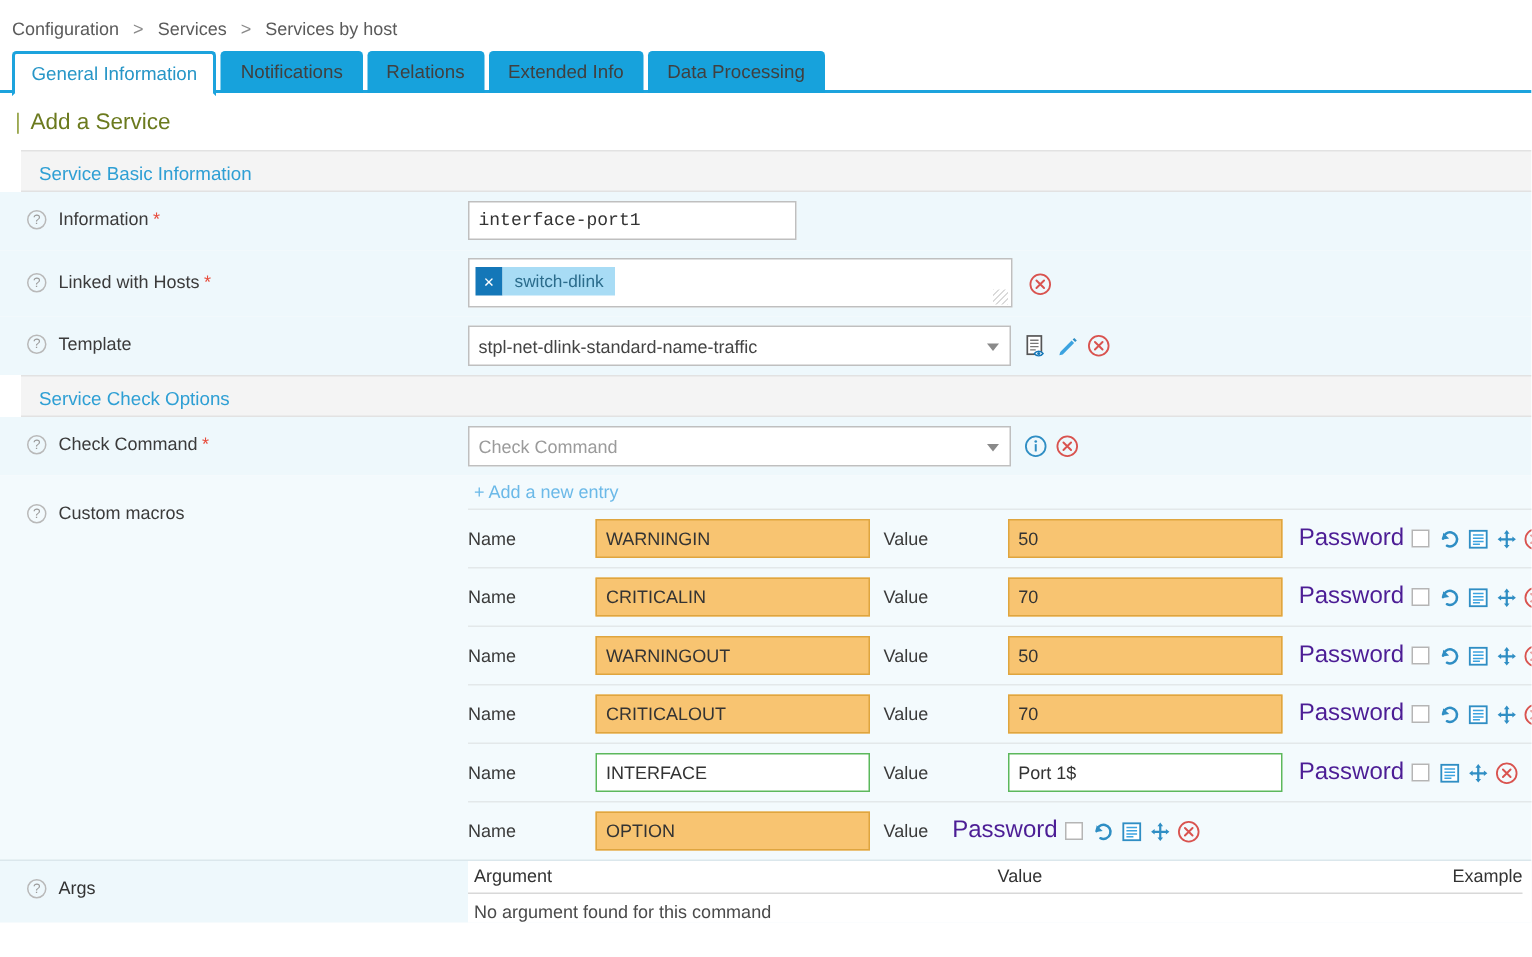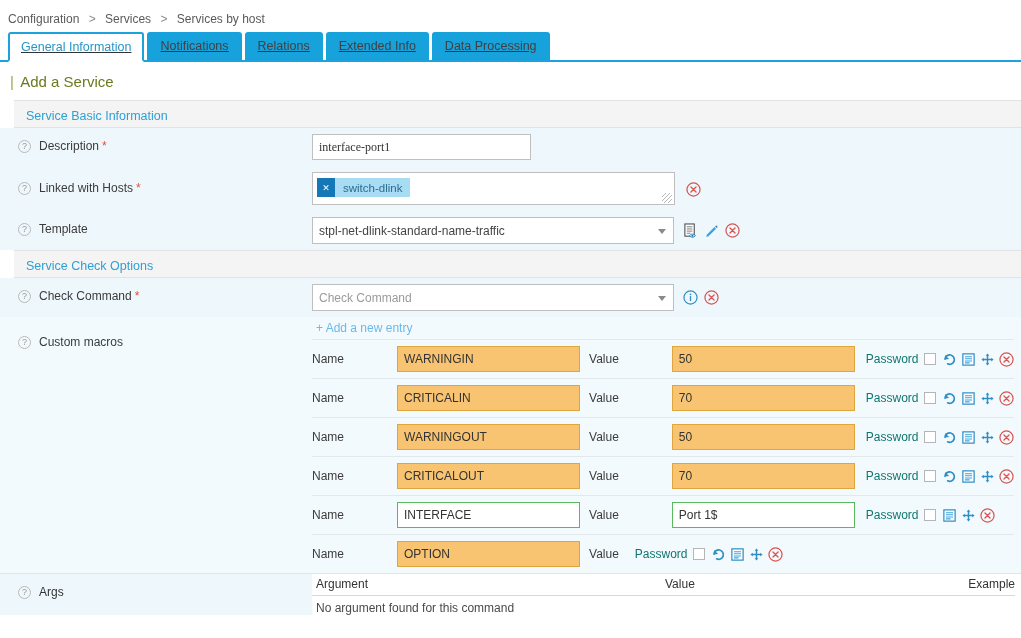--- a/index.html
+++ b/index.html
@@ -22,22 +22,22 @@
   }
   .breadcrumb span { color:#5a5a5a; }
   .breadcrumb .sep { margin: 0 6px; color:#8a8a8a; }
 
   
   .tabbar {
     position: relative;
     height: 30px;
     margin-left: 8px;
     display: flex;
+    align-items: flex-end;
     gap: 3px;
-    text-decoration: underline;
   }
   .tabbar::after {
     content:"";
     position:absolute; left:-8px; right:0; bottom:0;
     height:2px; background:#1CA3DD;
   }
   .tab {
     position: relative;
     z-index: 2;
     height: 28px;
@@ -107,21 +107,21 @@
     font-size:9px;
     line-height:11px;
     text-align:center;
     margin-top:1px;
     flex:0 0 13px;
   }
   .req { color:#e74c3c; margin-left:3px; }
 
   
   input.txt {
-    font-family:Liberation Serif, serif;
+    font-family:Liberation Mono, monospace;
     font-size:12px;
     color:#333;
     height:26px;
     padding:2px 6px;
     border:1px solid #bfbfbf;
     background:#fff;
     outline:none;
   }
   .desc-input { width: 219px; }
 
@@ -232,21 +232,21 @@
     height:26px;
     padding:2px 6px;
     outline:none;
     color:#333;
     margin-left:48px;
   }
   .minp.tpl { background:#f8c471; border:1px solid #dfa53f; }
   .minp.cmd { background:#ffffff; border:1px solid #5cb85c; }
   .mname { width:183px; }
   .mvalue { width:183px; }
-  .pwd-lbl { font-size:12px; color:#0f766e; margin-left:11px; margin-right:5px; }
+  .pwd-lbl { font-size:16px; color:#4c1d95; margin-left:11px; margin-right:5px; }
   .chk {
     width:12px;height:12px;
     border:1px solid #b5b5b5; background:#fff;
     display:inline-block; cursor:pointer;
   }
   .macro-icons { display:flex; align-items:center; gap:4px; margin-left:6px; }
 
   
   .args-row { display:flex; background:#eef8fc; border-top:1px solid #dbe7ec; min-height:42px; }
   .args-left { width:312px; flex:0 0 312px; padding:11px 0 0 18px; display:flex; gap:8px; font-size:12px; }
@@ -286,21 +286,21 @@
   <div class="page-title">
     <span class="bar">|</span>
     <span>Add a Service</span>
   </div>
 
   <div class="section-head">Service Basic Information</div>
 
   <div class="frow">
     <div class="flabel">
       <span class="qmark">?</span>
-      <span><span>Description</span><span class="req">*</span></span>
+      <span><span>Information</span><span class="req">*</span></span>
     </div>
     <div class="fctrl">
       <input class="txt desc-input" type="text" value="interface-port1" style="">
     </div>
   </div>
 
   <div class="frow" style="min-height:44px;">
     <div class="flabel" style="padding-top:14px;">
       <span class="qmark">?</span>
       <span><span>Linked with Hosts</span><span class="req">*</span></span>

